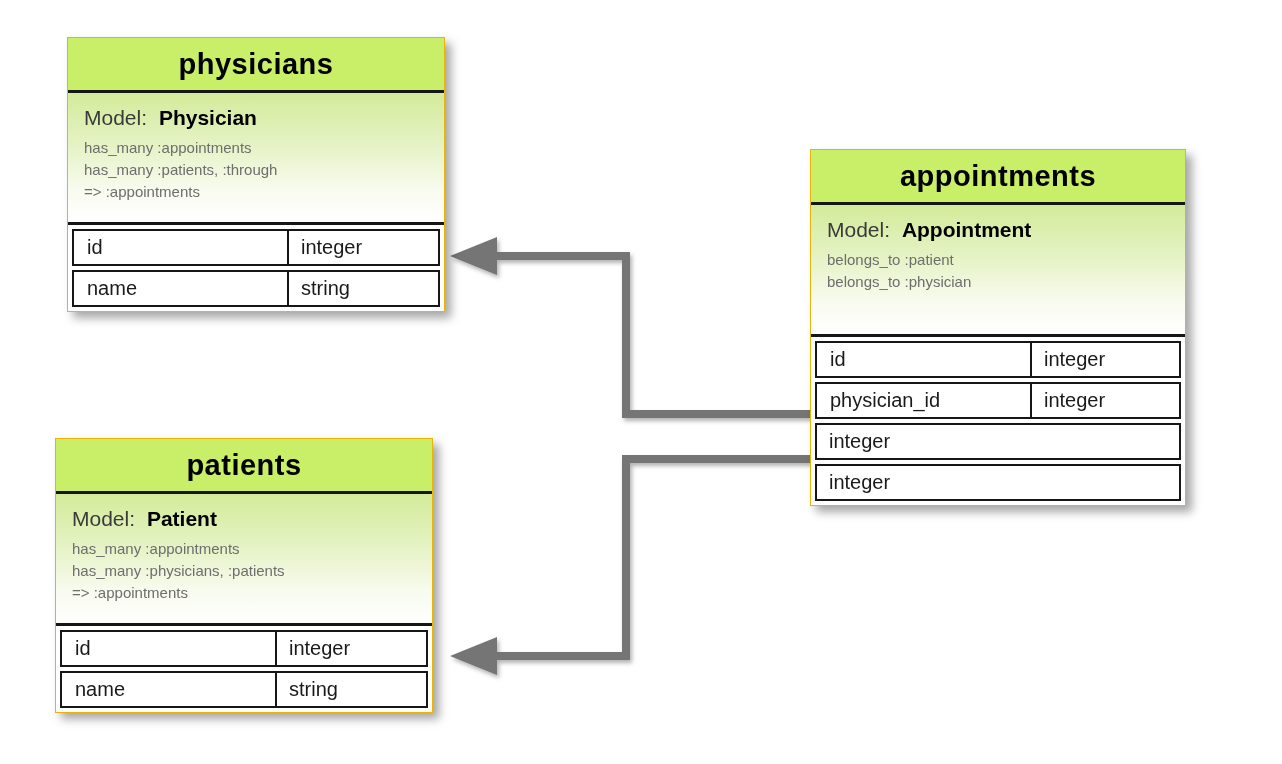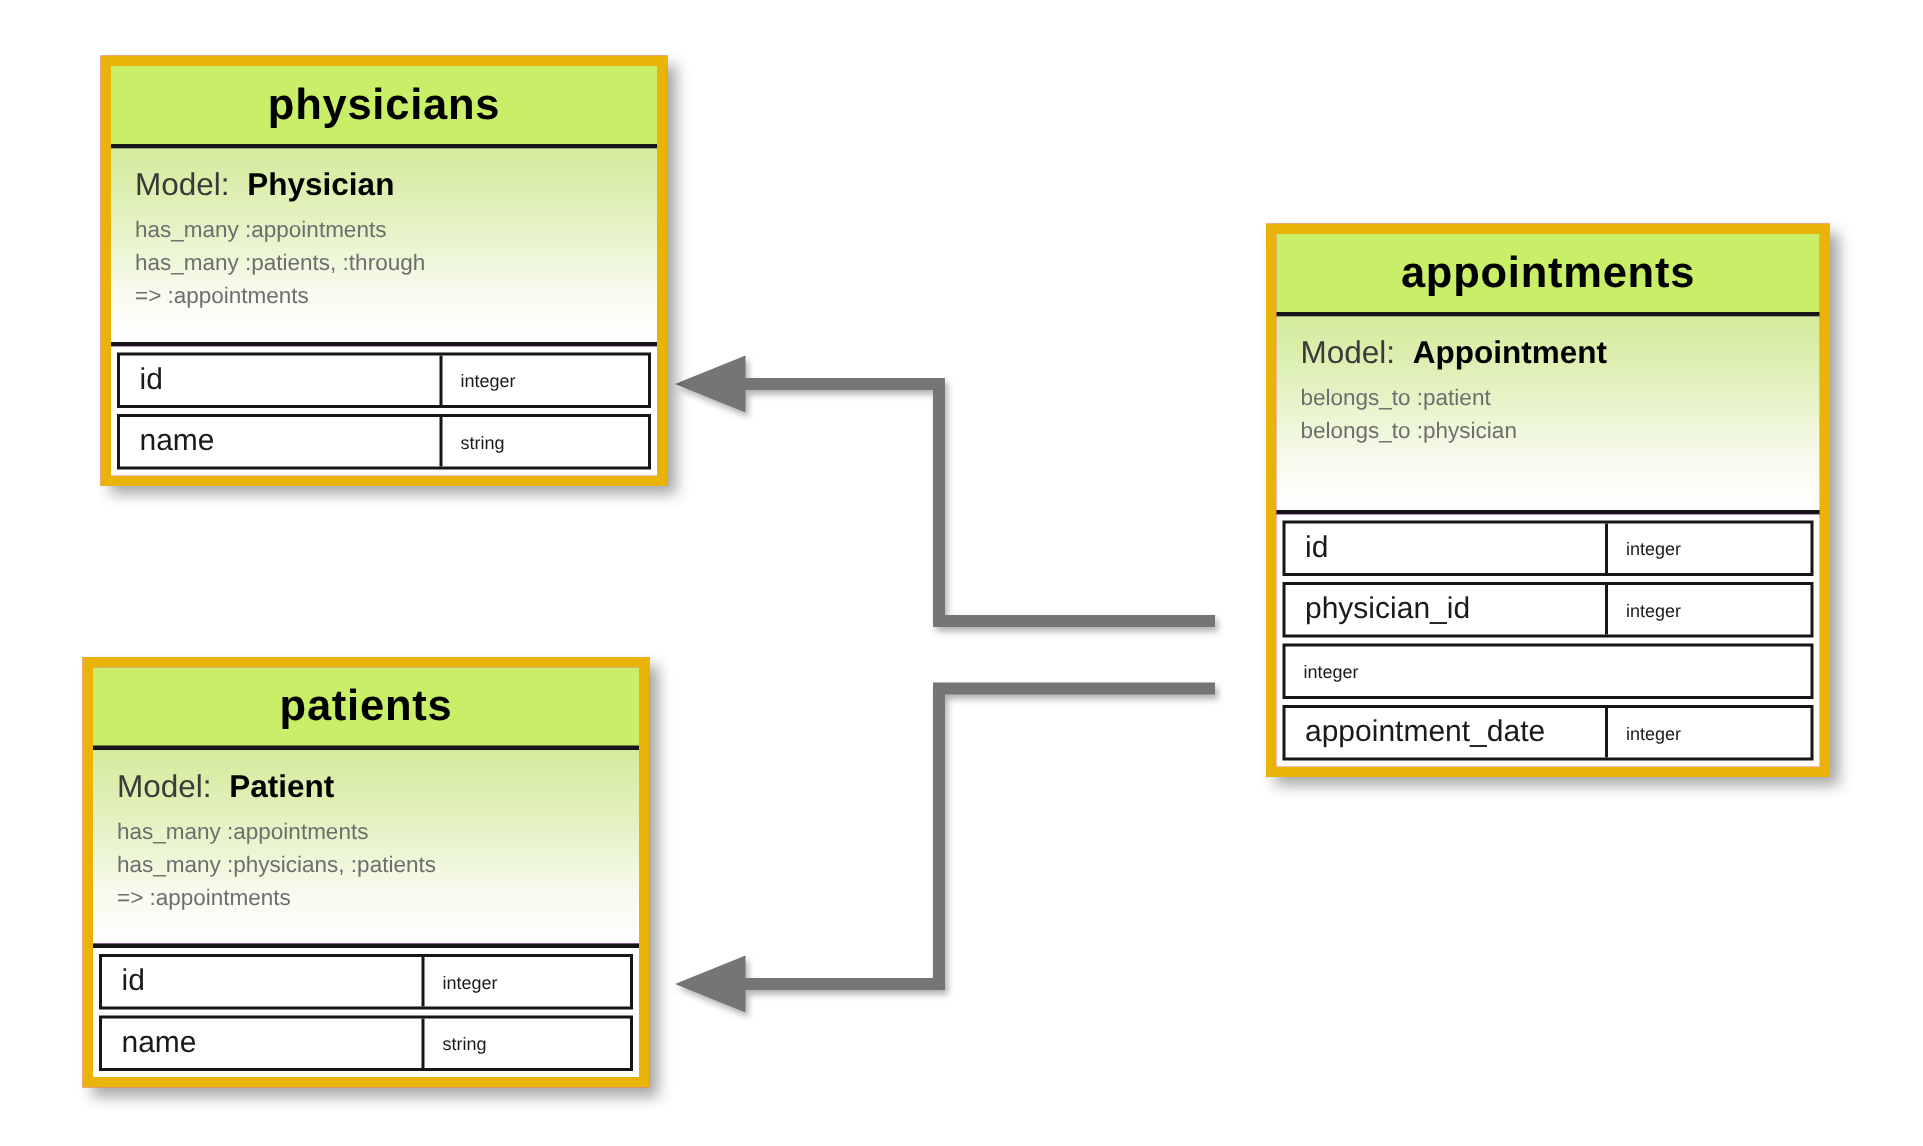--- a/index.html
+++ b/index.html
@@ -13,22 +13,22 @@
   }
   .arrows-svg {
     position: absolute;
     left: 0; top: 0;
     z-index: 1;
     filter: drop-shadow(2px 3px 2px rgba(0,0,0,0.30));
   }
   .entity {
     position: absolute;
     z-index: 2;
-    background: #d946ef;
-    border: 7px solid #eab308;
+    background: #fdba74;
+    border: 1px solid #eab308;
     box-shadow: 6px 6px 9px rgba(0,0,0,0.35);
   }
   .entity-header {
     height: 55px;
     background: #c9ee68;
     border-bottom: 3px solid #161616;
     display: flex;
     align-items: center;
     justify-content: center;
     font-size: 29px;
@@ -71,26 +71,26 @@
     align-items: center;
     padding-left: 13px;
     font-size: 20px;
     color: #1a1a1a;
   }
   .field-type {
     flex: 1;
     display: flex;
     align-items: center;
     padding-left: 12px;
-    font-size: 12px;
+    font-size: 20px;
     color: #1a1a1a;
   }
   #table-physicians   { left: 67px;  top: 37px;  width: 378px; }
   #table-patients     { left: 55px;  top: 438px; width: 378px; }
-  #table-appointments { left: 844px; top: 149px; width: 376px; }
+  #table-appointments { left: 810px; top: 149px; width: 376px; }
 </style>
 </head>
 <body>
 
 <div class="canvas">
 
   <svg class="arrows-svg" width="1282" height="764" viewBox="0 0 1282 764">
     <g fill="none" stroke="#757575" stroke-width="8" stroke-linejoin="miter">
       <polyline points="810,414 626,414 626,256 496,256"></polyline>
       <polyline points="810,459 626,459 626,656 496,656"></polyline>
@@ -163,19 +163,18 @@
         <div class="field-type">integer</div>
       </div>
       <div class="field-row">
         <div class="field-name">physician_id</div>
         <div class="field-type">integer</div>
       </div>
       <div class="field-row">
         <div class="field-type">integer</div>
       </div>
       <div class="field-row">
-        <div class="field-name">appointment_date</div>
         <div class="field-type">integer</div>
       </div>
     </div>
   </div>
 
 </div>
 
 </body></html>

